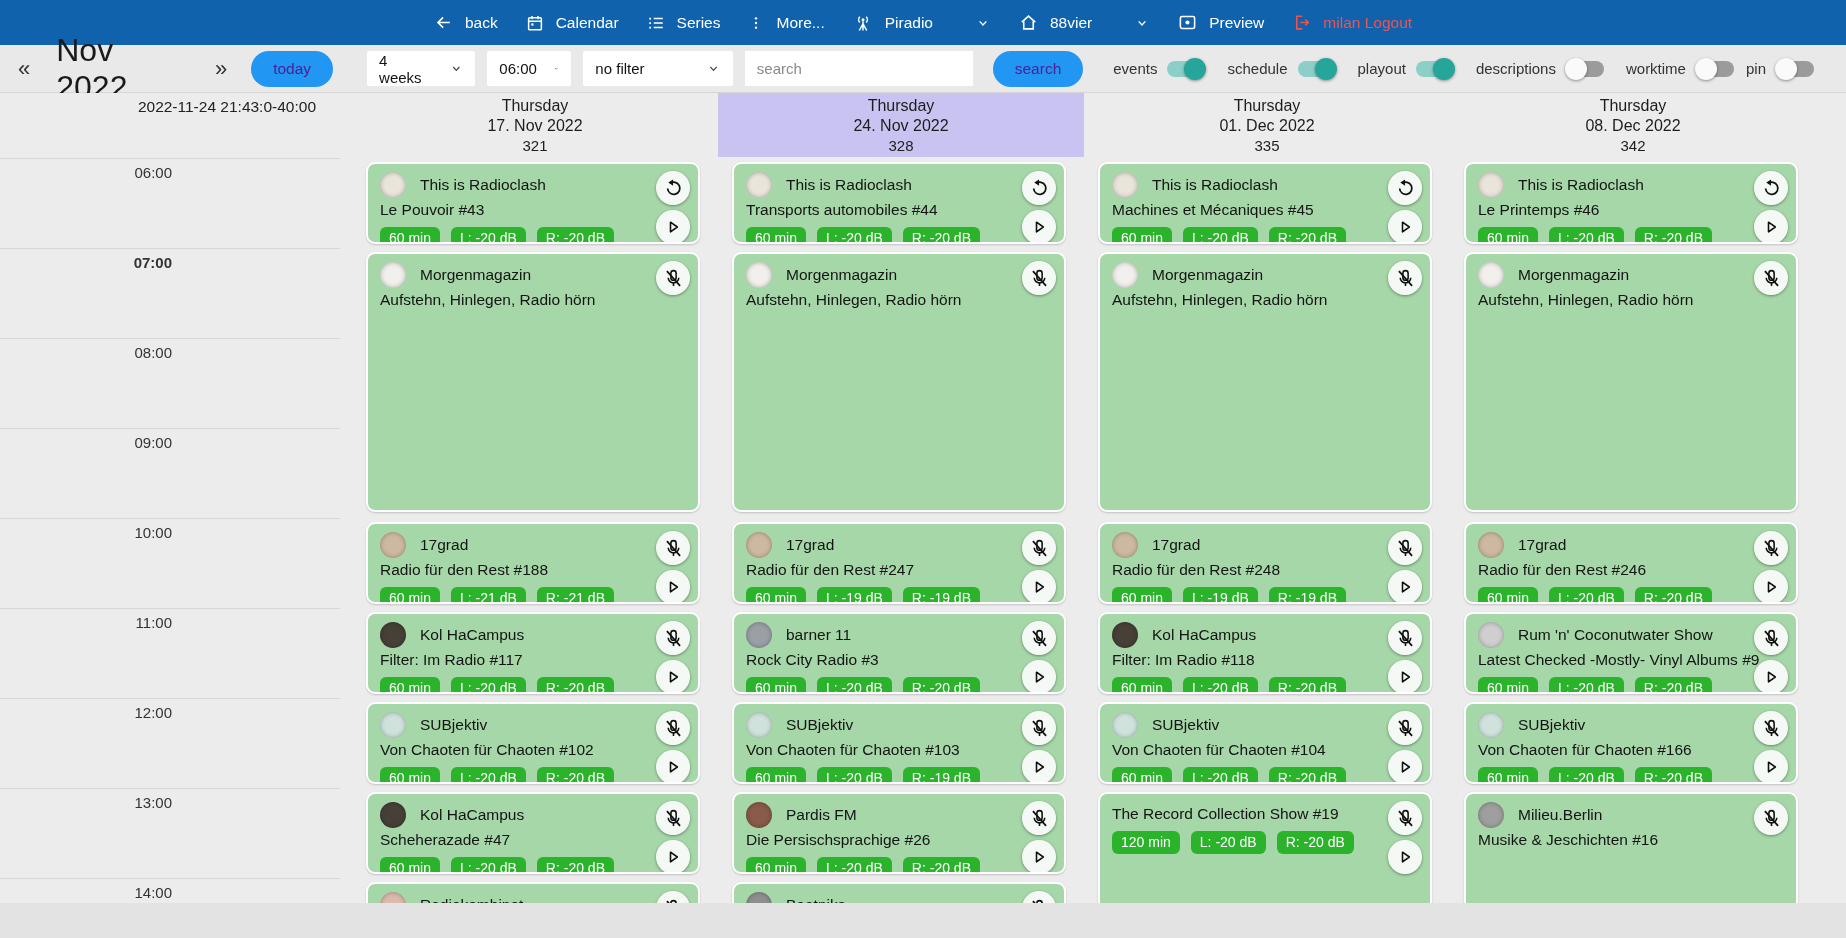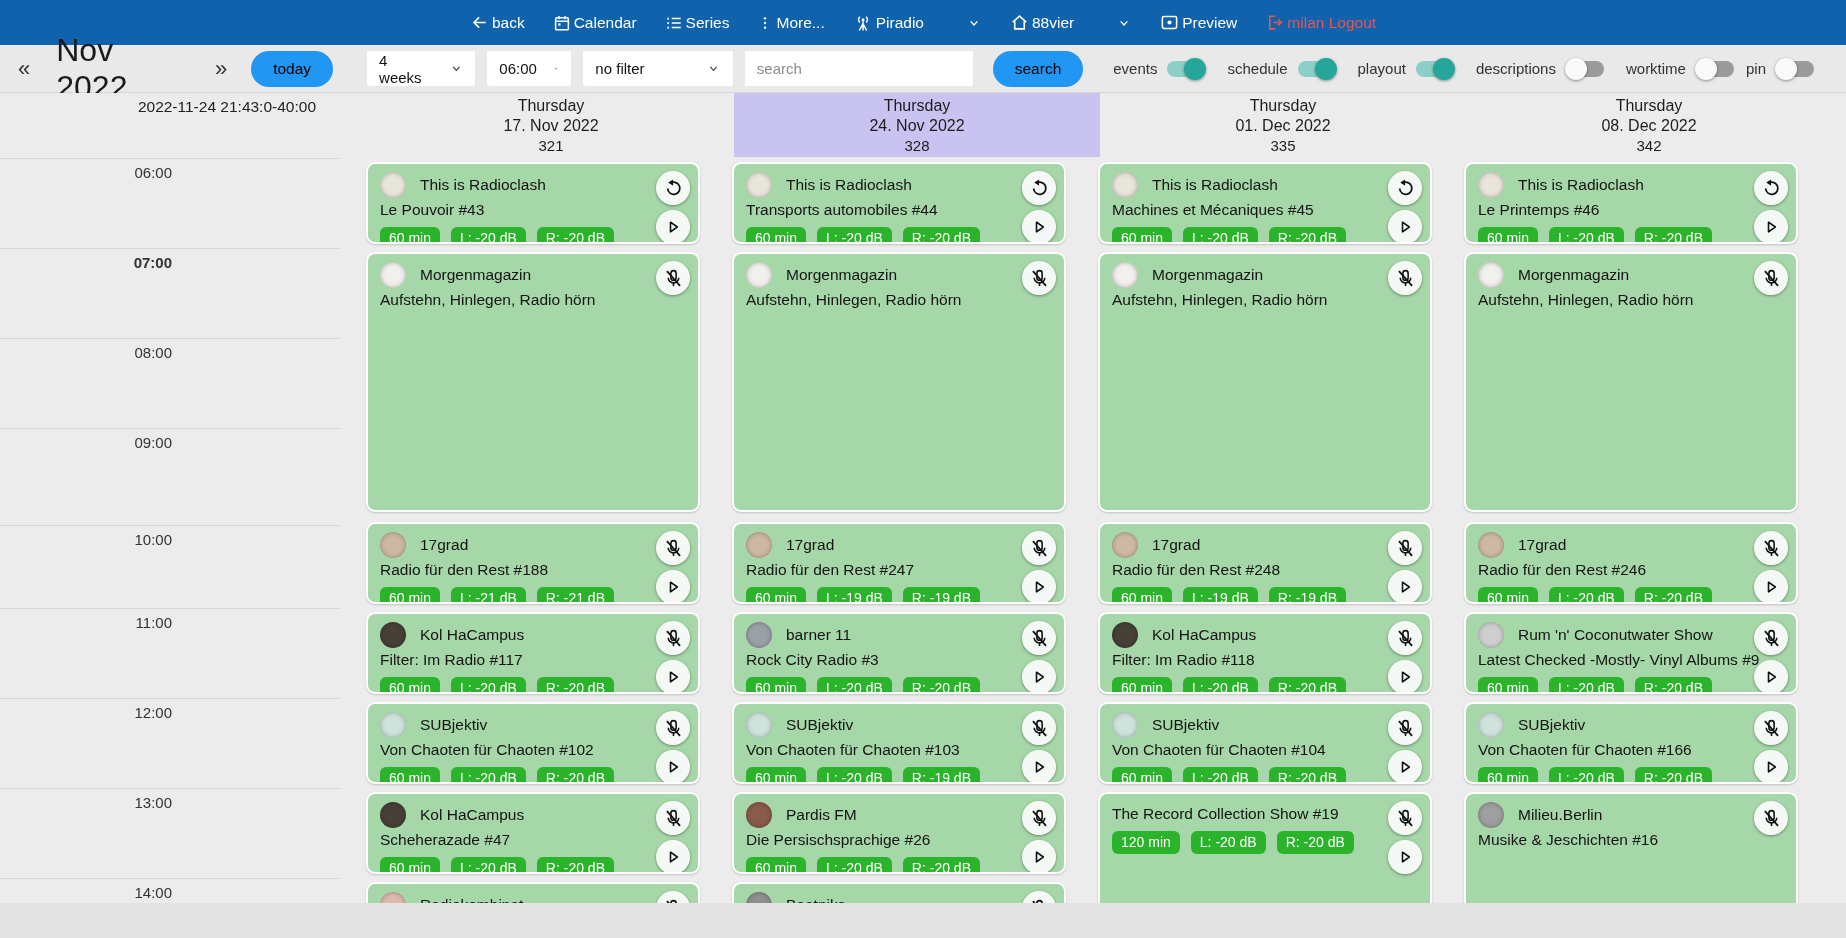--- a/index.html
+++ b/index.html
@@ -1,31 +1,31 @@
 <!DOCTYPE html>
 <html><head>
 <meta charset="utf-8">
 <style>
   * { box-sizing: border-box; margin: 0; padding: 0; }
   html,body { width:1846px; height:938px; overflow:hidden; }
   body { font-family: "Liberation Sans", "DejaVu Sans", sans-serif; background:#ececec; }
 
   
   .navbar { height:45px; background:#0f62ab; display:flex; align-items:center; justify-content:center; gap:28px; color:#fff; font-size:15.5px; }
-  .nav-item { display:flex; align-items:center; gap:3px; color:#fff; cursor:pointer; white-space:nowrap; }
+  .nav-item { display:flex; align-items:center; gap:12px; color:#fff; cursor:pointer; white-space:nowrap; }
   .nav-item svg { display:block; }
   .nav-chevron { margin-left:14px; }
   .nav-logout { color:#ef5350; }
 
   
   .toolbar { height:48px; background:#e9e9e9; border-bottom:1px solid #d6d6d6; display:flex; align-items:center; padding:0 14px; gap:12px; }
   .month-nav { display:flex; align-items:center; gap:14px; }
   .arrow-btn { font-size:22px; color:#333; background:none; border:none; cursor:pointer; line-height:1; padding:0 4px; }
   .month-title { font-size:32px; color:#1a1a1a; padding:0 8px; }
-  .pill-btn { background:#2196f3; color:#000000; border:none; border-radius:18px; height:36px; padding:0 22px; font-size:15.5px; cursor:pointer; margin:0 8px; }
+  .pill-btn { background:#2196f3; color:#4c1d95; border:none; border-radius:18px; height:36px; padding:0 22px; font-size:15.5px; cursor:pointer; margin:0 8px; }
   .select { background:#fff; height:35px; display:flex; align-items:center; gap:16px; padding:0 12px; font-size:15px; color:#111; cursor:pointer; border-radius:2px; }
   .select .caret { color:#333; }
   .sel-weeks { width:110px; margin-left:14px; }
   .sel-time  { width:84px;  justify-content:space-between; }
   .sel-filter{ width:152px; justify-content:space-between; }
   .search-input { background:#fff; border:none; height:35px; width:232px; font-size:15px; padding:0 12px; color:#222; outline:none; }
   .search-input::placeholder { color:#8a8a8a; }
   .toggle-group { display:flex; align-items:center; gap:10px; margin-left:10px; }
   .toggle-label { font-size:15px; color:#333; }
   .switch { position:relative; width:38px; height:16px; border-radius:8px; background:#9b9b9b; cursor:pointer; flex:0 0 auto; }
@@ -38,21 +38,21 @@
   .content { position:relative; height:845px; background:#ececec; }
   .grid { position:absolute; left:0; top:0; right:0; height:810px; overflow:hidden; }
   .bottom-strip { position:absolute; left:0; right:0; bottom:0; height:35px; background:#e3e3e3; }
 
   .gutter { position:absolute; left:0; top:0; width:352px; height:100%; }
   .gutter-datetime { position:absolute; top:5px; right:36px; font-size:15.5px; color:#222; }
   .hour-row { position:absolute; left:0; width:340px; border-top:1px solid #d7d7d7; }
   .hour-label { position:absolute; top:5px; right:168px; font-size:15px; color:#333; }
 
   .col { position:absolute; top:0; width:366px; height:810px; }
-  .col-header { position:absolute; left:16px; top:0; width:100%; height:64px; text-align:center; padding-top:3px; }
+  .col-header { position:absolute; left:0; top:0; width:100%; height:64px; text-align:center; padding-top:3px; }
   .col-header.highlight { background:#c9c3f1; }
   .col-weekday { font-size:16px; color:#1d1d1d; line-height:20px; }
   .col-date    { font-size:16px; color:#1d1d1d; line-height:20px; }
   .col-daynum  { font-size:15px; color:#1d1d1d; line-height:19px; }
 
   .event { position:absolute; left:14px; width:334px; background:#a6d7a8; border:2px solid #fff; border-radius:9px; box-shadow:0 1px 2px rgba(0,0,0,.18); padding:8px 12px; overflow:hidden; cursor:pointer; }
   .ev-title-row { display:flex; align-items:center; gap:14px; }
   .avatar { width:26px; height:26px; border-radius:50%; flex:0 0 auto; border:1px solid rgba(0,0,0,.15); box-shadow:inset 0 0 4px rgba(0,0,0,.2); }
   .ev-show { font-size:15.5px; color:#141414; }
   .ev-episode { font-size:15.5px; color:#141414; margin-top:3px; }
@@ -216,21 +216,21 @@
   </div>
           <div class="hour-row" style="top: 155px; font-weight: bold;">
     <span class="hour-label">07:00</span>
   </div>
           <div class="hour-row" style="top: 245px;">
     <span class="hour-label">08:00</span>
   </div>
           <div class="hour-row" style="top: 335px;">
     <span class="hour-label">09:00</span>
   </div>
-          <div class="hour-row" style="top: 425px; margin-top: 7px;">
+          <div class="hour-row" style="top: 425px;">
     <span class="hour-label">10:00</span>
   </div>
           <div class="hour-row" style="top: 515px;">
     <span class="hour-label">11:00</span>
   </div>
           <div class="hour-row" style="top: 605px;">
     <span class="hour-label">12:00</span>
   </div>
           <div class="hour-row" style="top: 695px;">
     <span class="hour-label">13:00</span>

